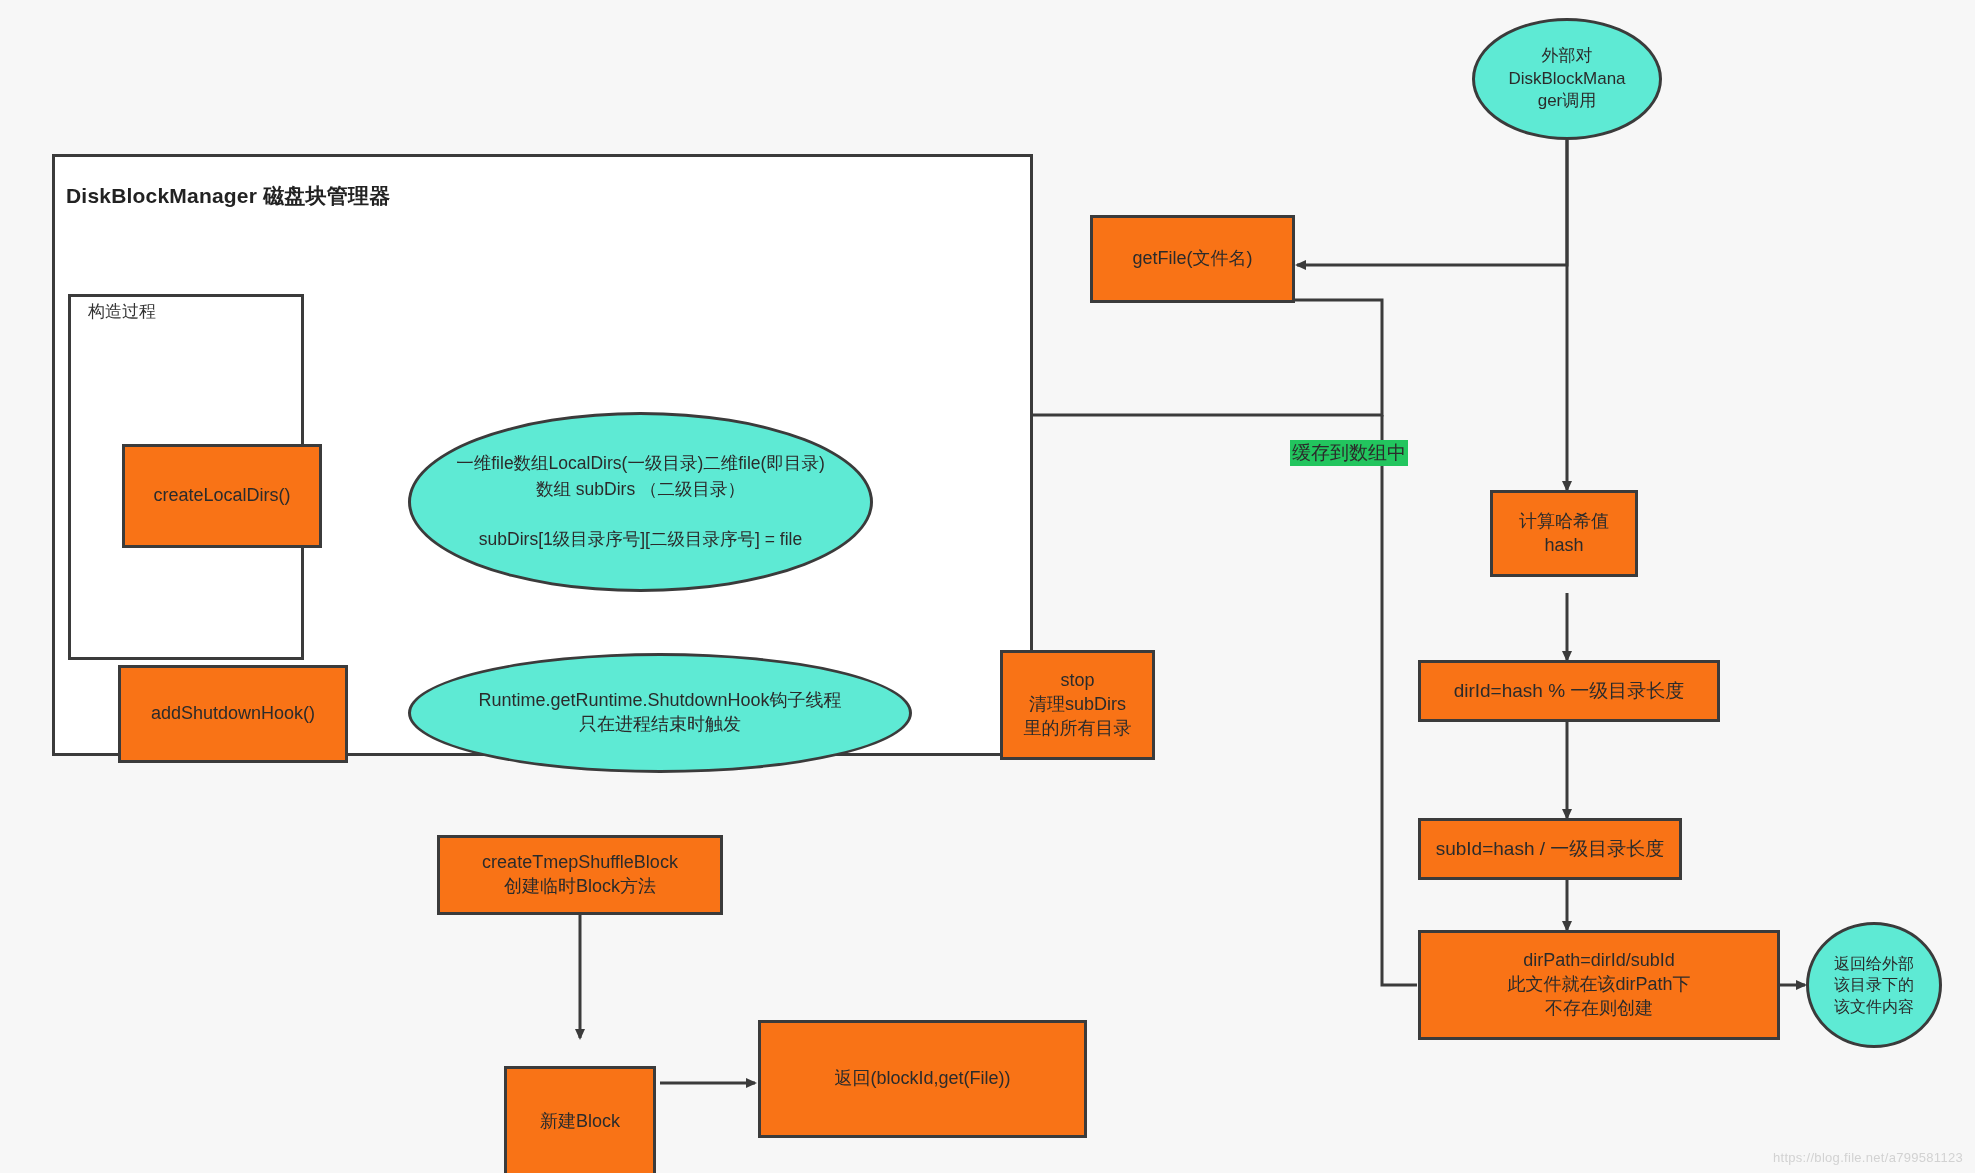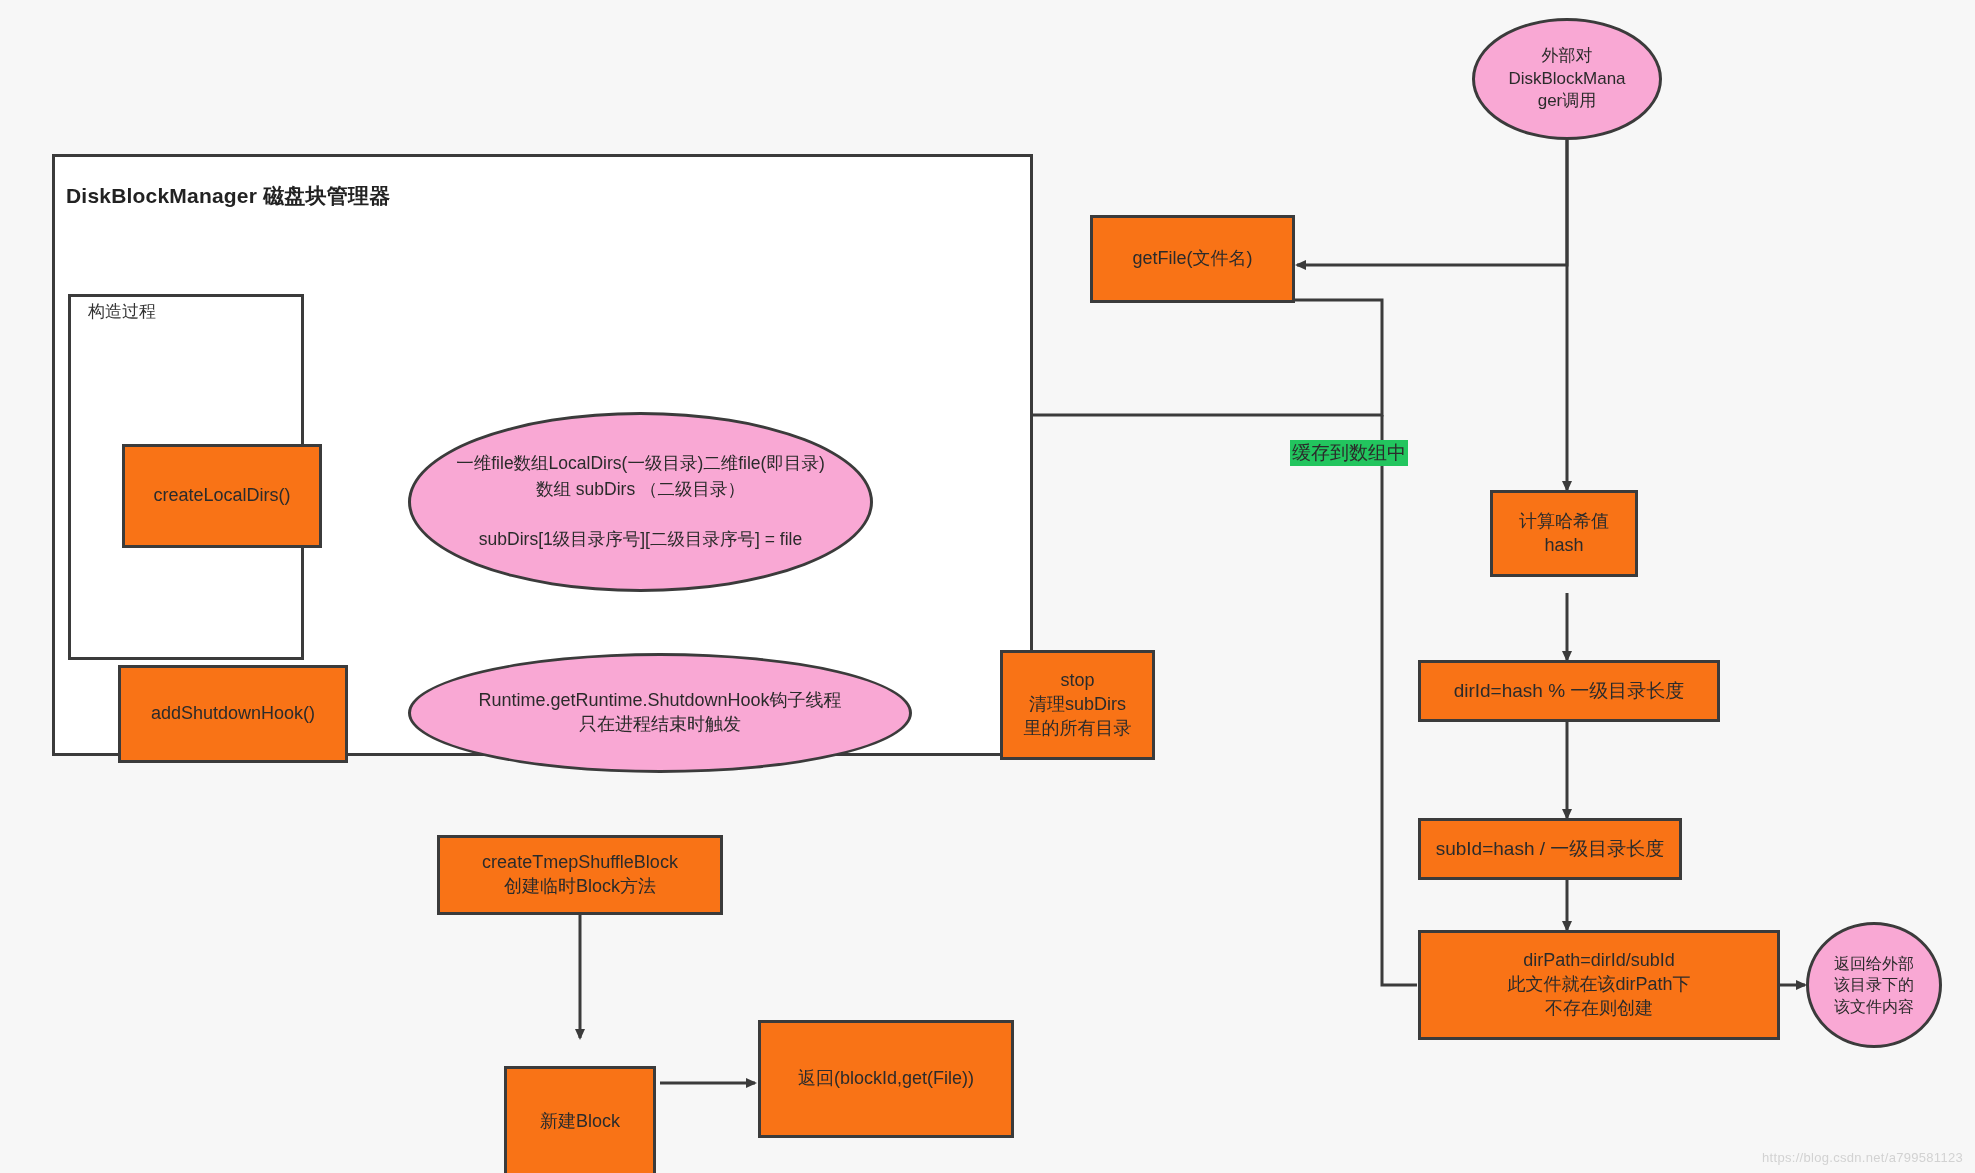--- a/index.html
+++ b/index.html
@@ -9,21 +9,21 @@
     font-family:"Liberation Sans","DejaVu Sans",sans-serif;
     color:#2b2b2b;
     overflow:hidden;
     position:relative;
   }
   #canvas{position:absolute;inset:0;width:1975px;height:1173px;}
   svg.wires{position:absolute;left:0;top:0;width:1975px;height:1173px;pointer-events:none;}
 
   .node{position:absolute;box-sizing:border-box;display:flex;align-items:center;justify-content:center;text-align:center;background:#f97316;}
   .rect{border:3px solid #3b3b3b;}
-  .ell{border:3px solid #3b3b3b;border-radius:50%;background:#f9a8d4;}
+  .ell{border:3px solid #3b3b3b;border-radius:50%;background:#5eead4;}
   .label{position:absolute;background:#22c55e;padding:0 2px;white-space:nowrap;}
   .txt{line-height:1.32;white-space:pre-line;}
 
   #container{
     position:absolute;left:52px;top:154px;width:975px;height:596px;
     border:3px solid #3b3b3b;background:#fff;
   }
   #container-title{
     position:absolute;left:66px;top:182px;
     font-size:21px;font-weight:bold;letter-spacing:.2px;color:#222;
@@ -126,21 +126,21 @@
 
   <div class="node rect" style="left:437px;top:835px;width:286px;height:80px;">
     <div class="txt" style="font-size:18px;">createTmepShuffleBlock
 创建临时Block方法</div>
   </div>
 
   <div class="node rect" style="left:504px;top:1066px;width:152px;height:112px;">
     <div class="txt" style="font-size:18px;">新建Block</div>
   </div>
 
-  <div class="node rect" style="left:758px;top:1020px;width:256px;height:118px;">
+  <div class="node rect" style="left:758px;top:1020px;width:329px;height:118px;">
     <div class="txt" style="font-size:18px;">返回(blockId,get(File))</div>
   </div>
 
   <div class="label" style="left:1290px;top:440px;font-size:19px;">缓存到数组中</div>
 
   <div class="node rect" style="left:1490px;top:490px;width:148px;height:87px;">
     <div class="txt" style="font-size:18px;">计算哈希值
 hash</div>
   </div>
 
@@ -157,14 +157,14 @@
 此文件就在该dirPath下
 不存在则创建</div>
   </div>
 
   <div class="node ell" style="left:1806px;top:922px;width:136px;height:126px;">
     <div class="txt" style="font-size:16px;">返回给外部
 该目录下的
 该文件内容</div>
   </div>
 
-  <div class="watermark">https://blog.csdn.net/a799581123</div>
+  <div class="watermark">https://blog.file.net/a799581123</div>
 </div>
 
 </body></html>

